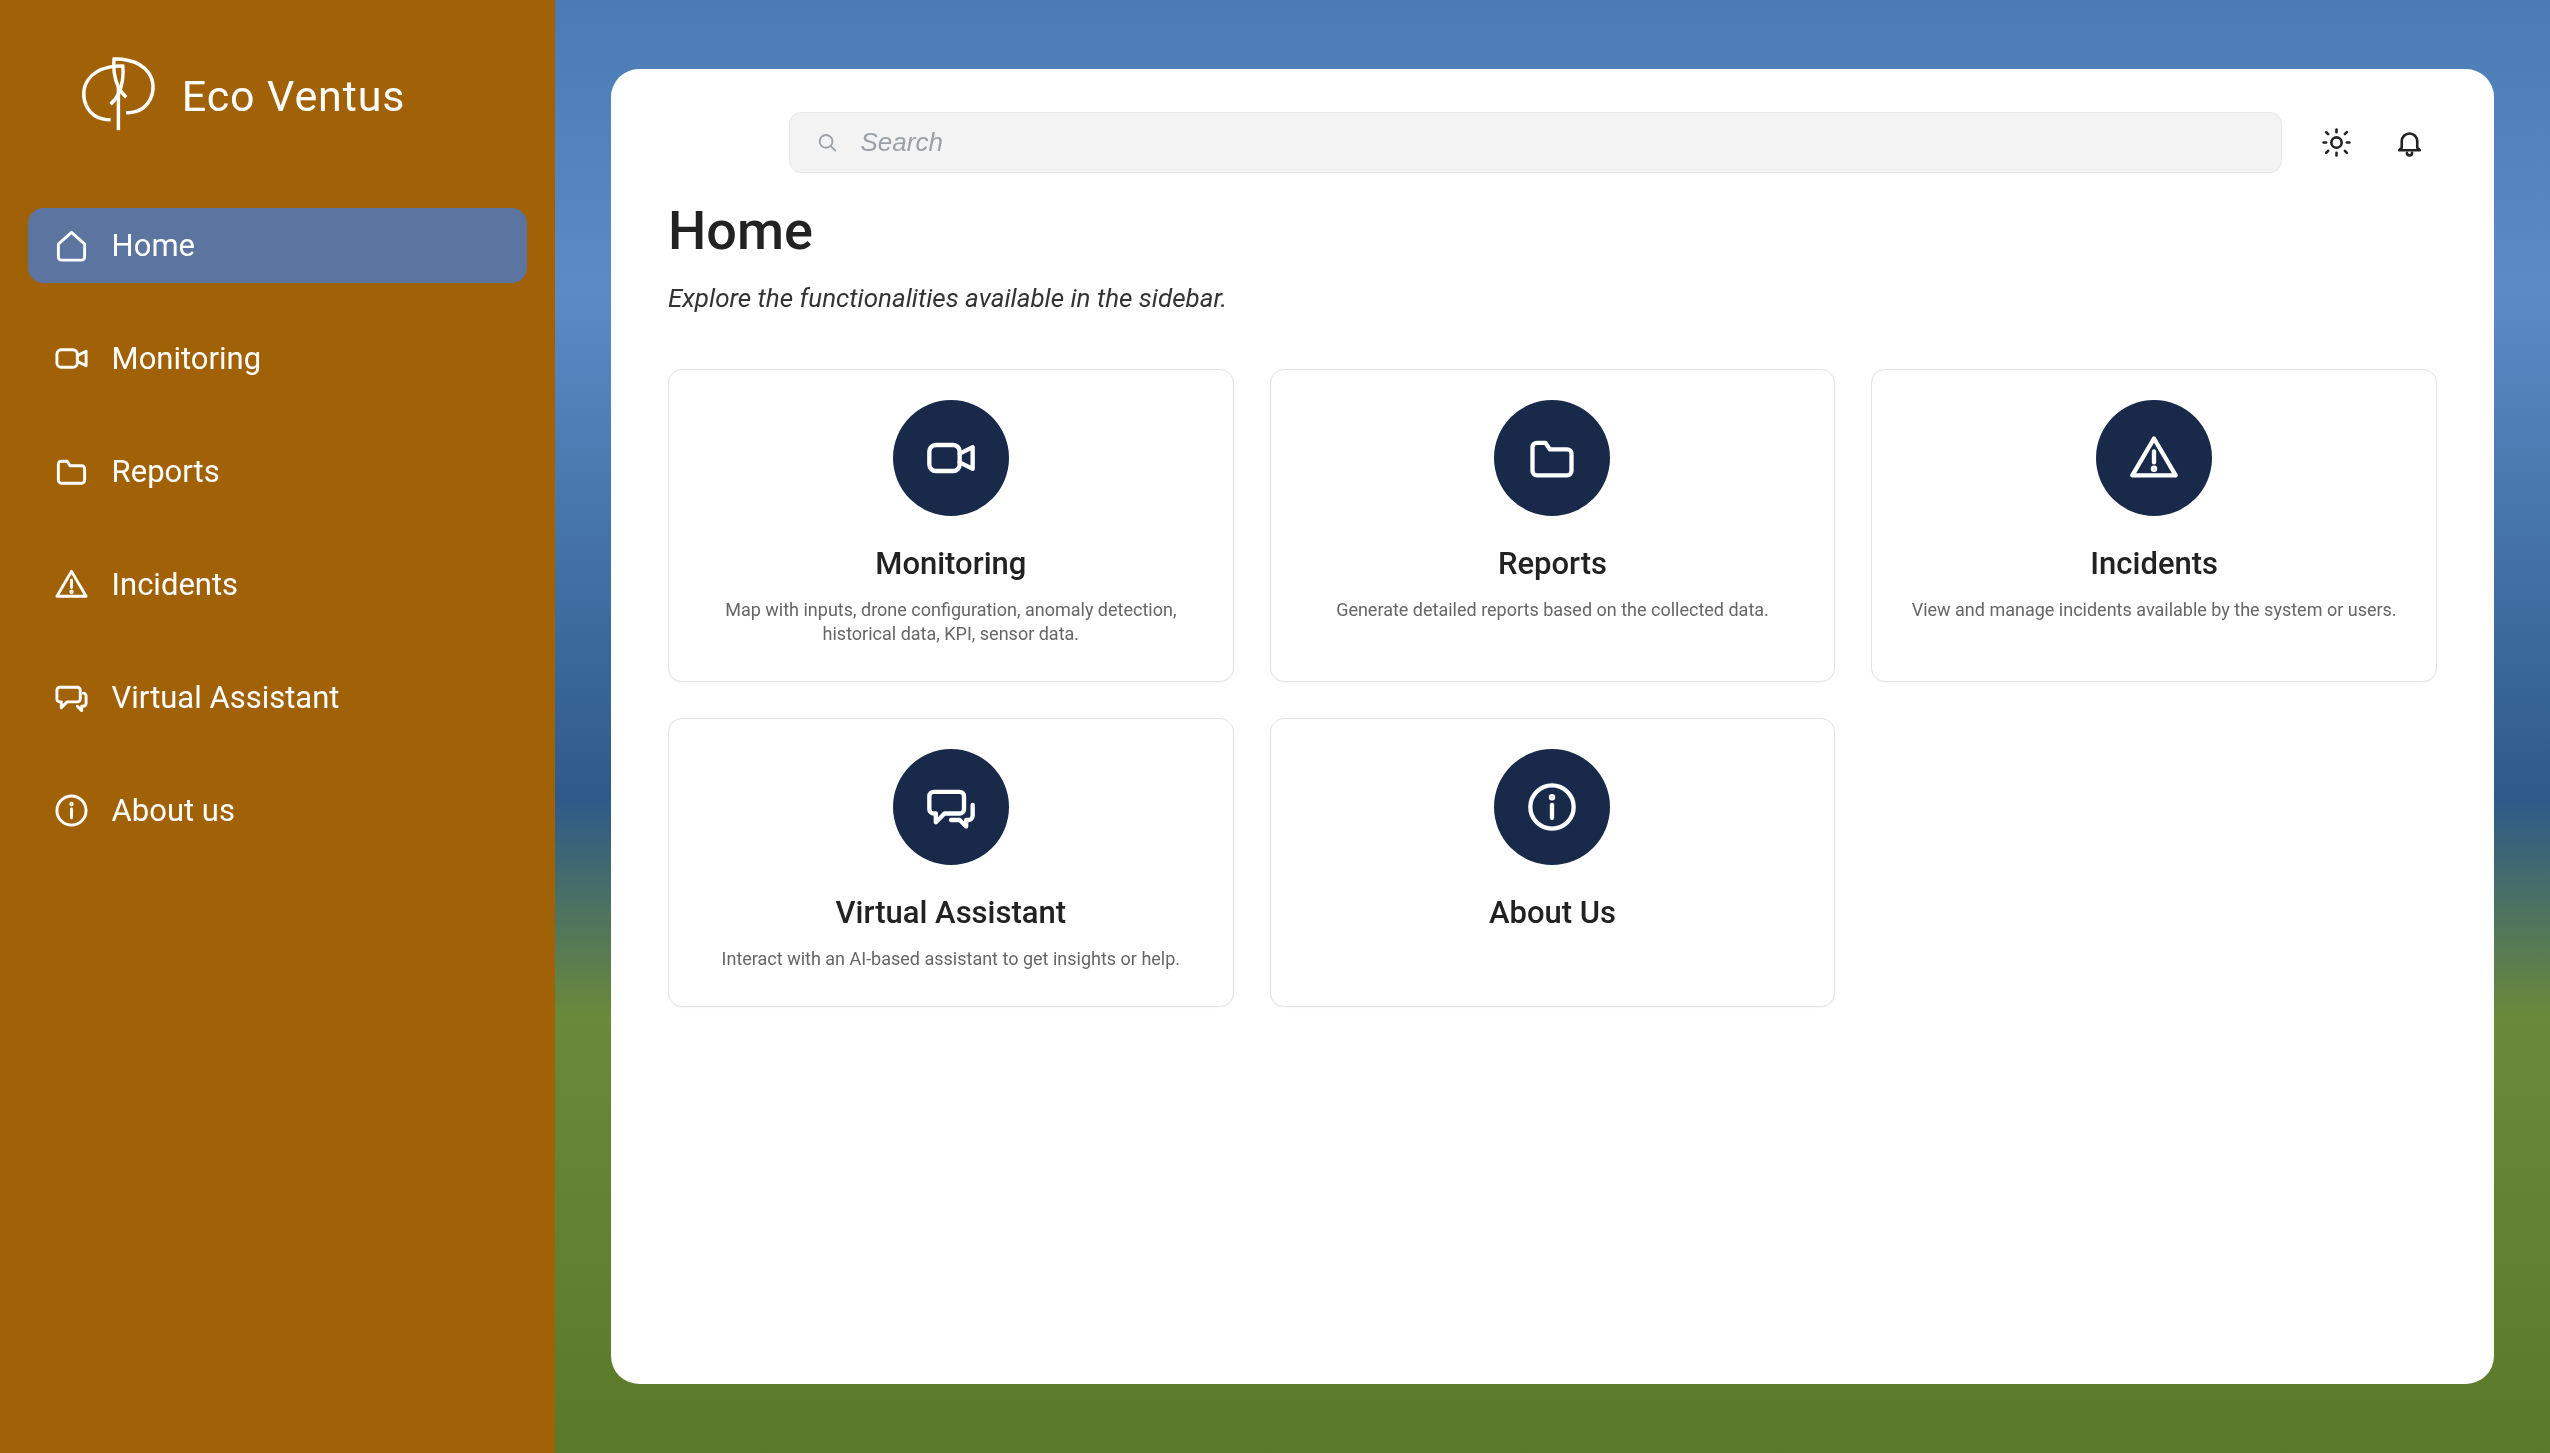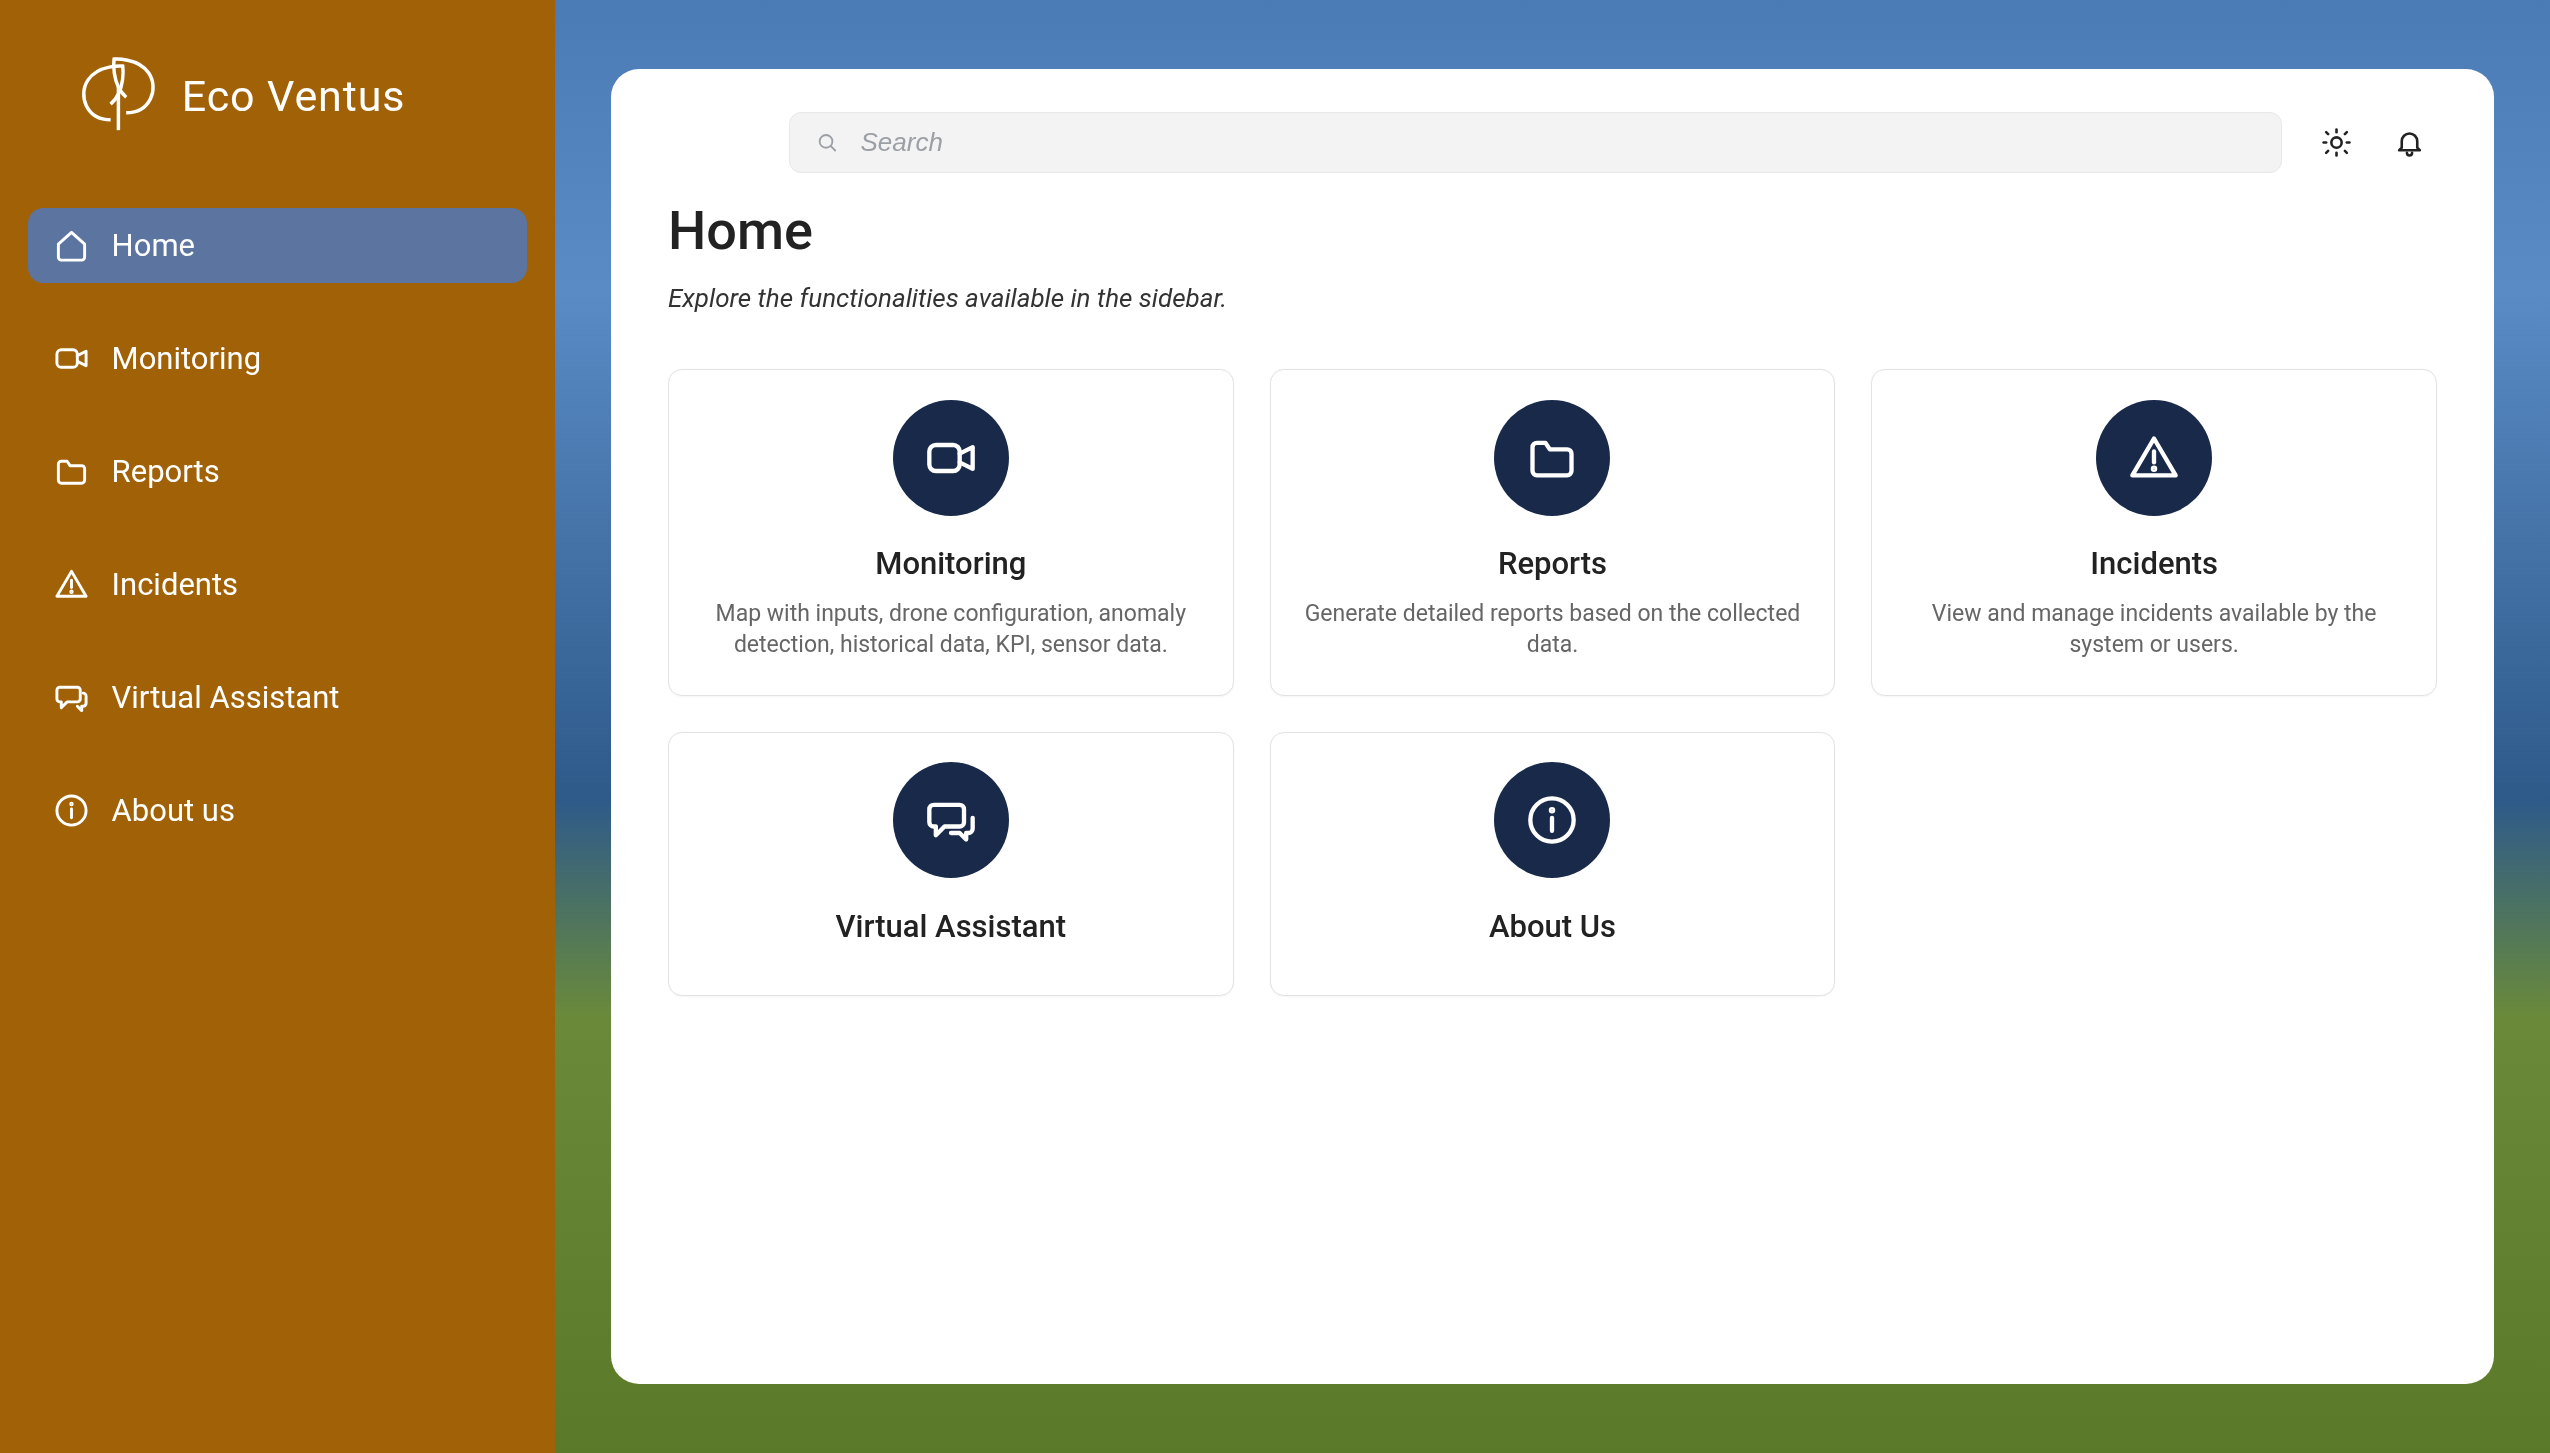--- a/index.html
+++ b/index.html
@@ -151,21 +151,21 @@
     margin: 0 auto 29.5px auto;
   }
   .card .circle svg { stroke:#fff; }
   .card h3 {
     font-size:31px;
     font-weight:500;
     color:#222;
     margin-bottom:15.6px;
   }
   .card p {
-    font-size:23px;
+    font-size:18px;
     color:#666;
     line-height:1.35;
   }
 </style>
 </head>
 <body>
 
 <div class="app">
 
   <aside class="sidebar">
@@ -309,20 +309,21 @@
         </div>
 
         <div class="card">
           <div class="circle">
             <svg width="52" height="52" viewBox="0 0 24 24" fill="none" stroke-width="2" stroke-linecap="round" stroke-linejoin="round">
                 <path d="M4 5 h12 a2 2 0 0 1 2 2 v6 a2 2 0 0 1 -2 2 H9 l-4 4 v-4 H4 a2 2 0 0 1 -2 -2 V7 a2 2 0 0 1 2 -2 Z"></path>
                 <path d="M22 11 v5 a2 2 0 0 1 -2 2 h-1 v3 l-3 -3 h-4"></path>
               </svg>
           </div>
           <h3>Virtual Assistant</h3>
+          <p>Interact with an AI-based assistant to get insights or help.</p>
         </div>
 
         <div class="card">
           <div class="circle">
             <svg width="52" height="52" viewBox="0 0 24 24" fill="none" stroke-width="2" stroke-linecap="round" stroke-linejoin="round">
                 <circle cx="12" cy="12" r="10"></circle>
                 <line x1="12" y1="11" x2="12" y2="17"></line>
                 <circle cx="12" cy="7.5" r="0.5" fill="#fff"></circle>
               </svg>
           </div>

